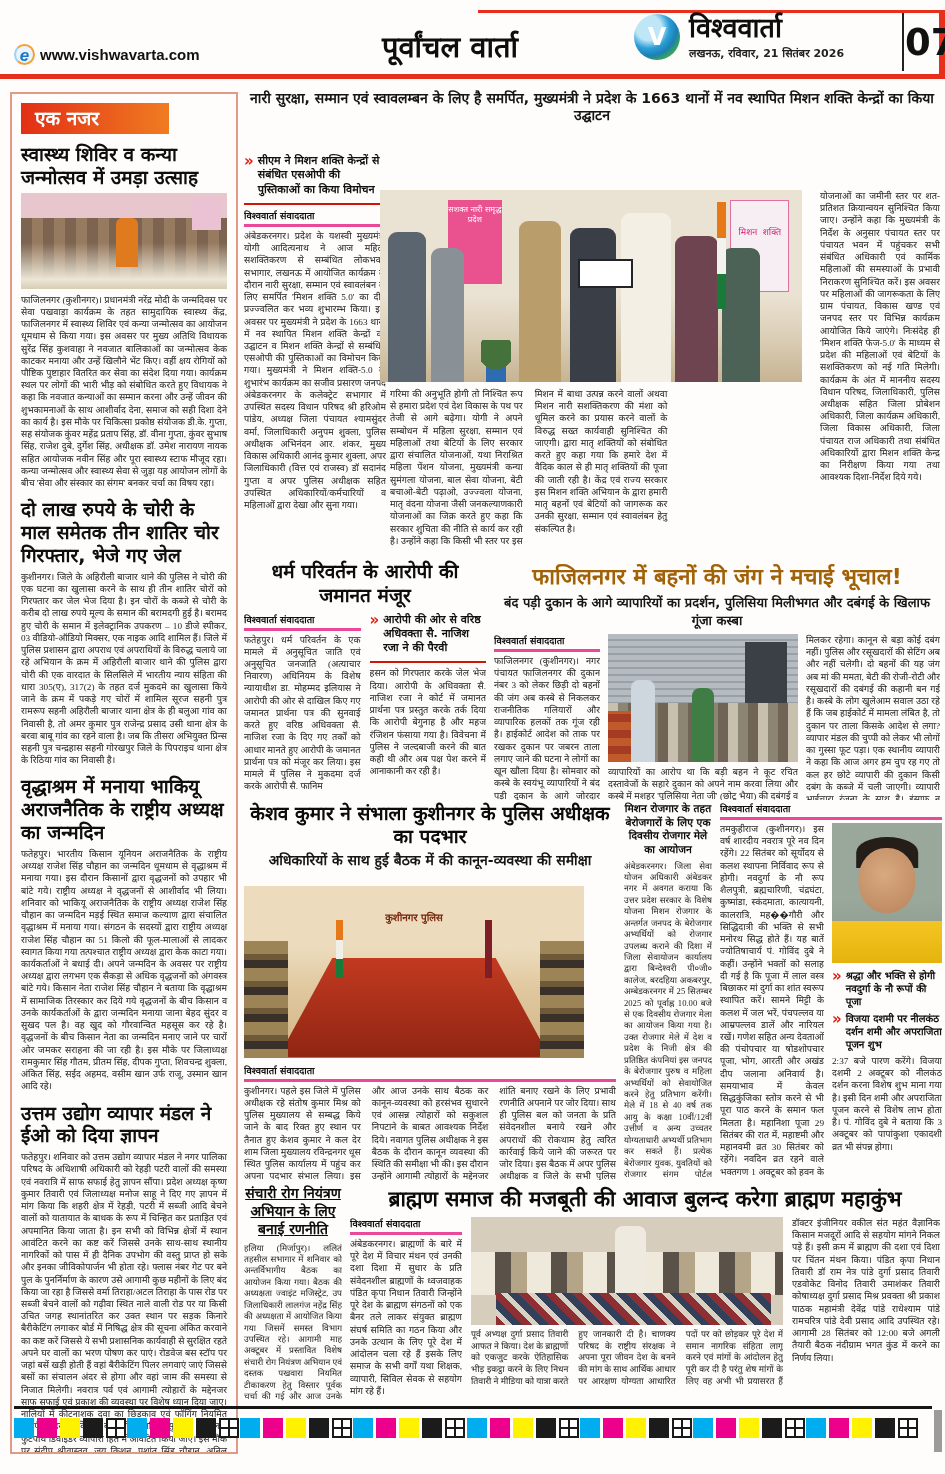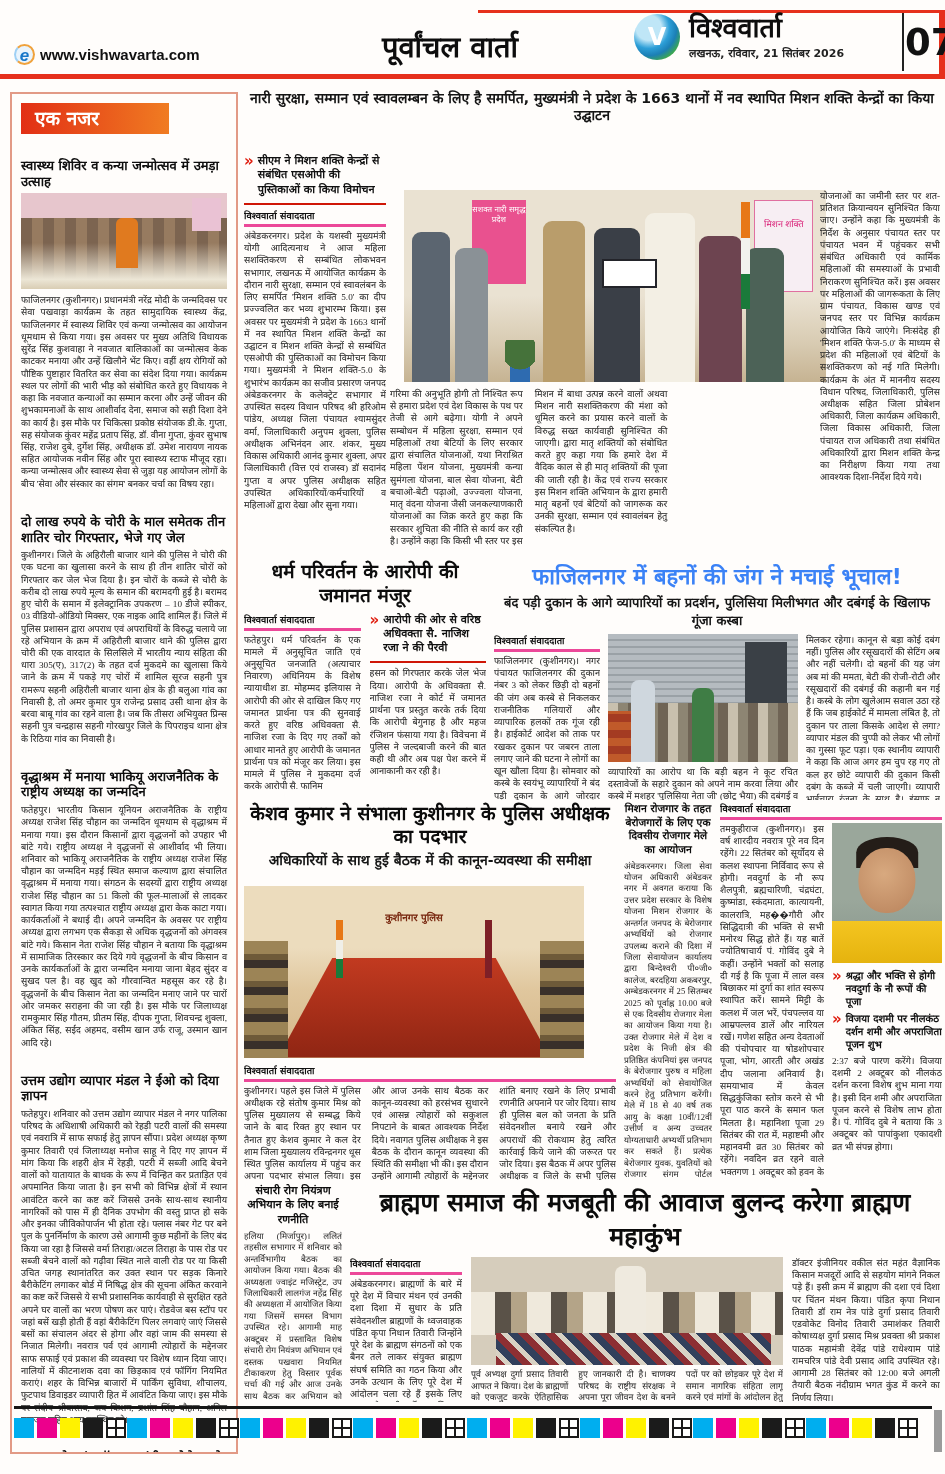--- a/index.html
+++ b/index.html
@@ -25,22 +25,22 @@
   .mast-date{font-family:"DejaVu Sans",sans-serif;font-weight:bold;font-size:11px;color:#222;margin-top:4px;}
   .hdr-div{position:absolute;left:902px;top:13px;width:2px;height:58px;background:#222;}
   .pageno{position:absolute;left:905px;top:14px;width:35px;height:58px;text-align:center;
         font-family:"DejaVu Sans",sans-serif;font-weight:bold;font-size:37px;color:#111;line-height:58px;}
   
   #sb{position:absolute;left:10px;top:92px;width:228px;height:1362px;border:2px solid #e29a86;
       box-sizing:border-box;padding:7px 9px;overflow:hidden;}
   .eknazar{width:148px;height:31px;background:linear-gradient(90deg,#e22f15,#f07c22);color:#fff;
       font-family:"DejaVu Sans",sans-serif;font-weight:bold;font-size:19px;line-height:31px;
       padding-left:14px;box-sizing:border-box;margin:2px 0 9px;}
-  .sb-head{font-family:"DejaVu Sans",sans-serif;font-weight:bold;font-size:13px;line-height:1.2;
-      color:#0e0e0e;margin:24px 0 4px;}
+  .sb-head{font-family:"DejaVu Sans",sans-serif;font-weight:bold;font-size:19px;line-height:1.2;
+      color:#0e0e0e;margin:9px 0 4px;}
   .sb-body{font-size:9.2px;line-height:1.33;text-align:justify;color:#222;}
   .sb-photo{width:100%;height:96px;margin:2px 0 5px;position:relative;overflow:hidden;
       background:
         linear-gradient(180deg,#e7c6cd 0 26%,rgba(0,0,0,0) 26%),
         linear-gradient(180deg,rgba(0,0,0,0) 0 52%,#ece6d6 90%,#d9cdb4 100%),
         repeating-linear-gradient(90deg,#7c6450 0 11px,#977b60 11px 22px),
         #a8937c;}
   .sb-photo .saffron{position:absolute;left:46%;top:26%;width:11%;height:52%;background:#e07a1f;border-radius:6px 6px 0 0;}
   .sb-photo .pinkban{position:absolute;right:3%;top:5%;width:14%;height:34%;background:#eac2d4;}
   
@@ -49,26 +49,26 @@
   .bodytxt{font-size:9.2px;line-height:1.33;text-align:justify;color:#222;overflow:hidden;}
   .hl{display:flex;gap:4px;font-family:"DejaVu Sans",sans-serif;font-weight:bold;
       font-size:11px;line-height:1.3;color:#111;}
   .hl .mark{color:#e02012;font-size:15px;line-height:1;}
   .redline{height:2px;background:#cf1606;margin:6px 0 4px;}
   
   #lead-head{position:absolute;left:242px;top:86px;width:700px;text-align:center;}
   #lead-head h1{margin:0;font-family:"DejaVu Sans",sans-serif;font-weight:bold;font-size:29px;line-height:1.15;color:#0a0a0a;}
   #lead-head h2{margin:4px 0 0;font-family:"DejaVu Sans",sans-serif;font-weight:bold;font-size:14px;line-height:1.2;color:#151515;}
   #lead-left{position:absolute;left:244px;top:154px;width:142px;height:404px;overflow:hidden;}
-  #lead-photo{position:absolute;left:404px;top:190px;width:422px;height:192px;overflow:hidden;
+  #lead-photo{position:absolute;left:380px;top:190px;width:422px;height:192px;overflow:hidden;
       background:linear-gradient(180deg,#eae2d2 0 55%,#d8cbb2 80%,#c6b392 100%);}
   .lp-banner-l{position:absolute;left:16%;top:5%;width:13%;height:44%;background:#e9518f;color:#fff;
       font-family:"DejaVu Sans",sans-serif;font-size:8px;text-align:center;padding-top:5px;box-sizing:border-box;line-height:1.25;}
   .lp-banner-r{position:absolute;right:3%;top:5%;width:14%;height:48%;background:#f7eef3;border:1px solid #e070a0;
-      color:#d81b74;font-family:Liberation Serif, serif;font-size:9px;text-align:center;padding-top:16px;box-sizing:border-box;}
+      color:#d81b74;font-family:Liberation Mono, monospace;font-size:9px;text-align:center;padding-top:24px;box-sizing:border-box;}
   .fig{position:absolute;bottom:0;border-radius:9px 9px 0 0;}
   .f1{left:2%;width:9%;height:78%;background:#5b6570;}
   .f2{left:12%;width:8%;height:70%;background:#8a9196;}
   .f3{left:33%;width:10%;height:84%;background:#b99d6b;}
   .f4{left:45%;width:11%;height:80%;background:#3a3f47;}
   .f5{left:57%;width:12%;height:88%;background:#f3efe4;}
   .f6{left:70%;width:10%;height:76%;background:#6d4450;}
   .f7{left:81%;width:9%;height:70%;background:#4c6257;}
   .cert{position:absolute;left:47%;top:36%;width:12%;height:13%;background:#fff;border:2px solid #23242a;}
   .plant{position:absolute;left:24%;bottom:0;width:30px;height:42px;
@@ -80,21 +80,21 @@
       column-count:3;column-gap:12px;column-fill:auto;}
   #lead-right{position:absolute;left:820px;top:190px;width:120px;height:368px;overflow:hidden;}
   
   #dharm{position:absolute;left:244px;top:560px;width:242px;height:240px;overflow:hidden;}
   #dharm h3{margin:0 0 5px;text-align:center;font-family:"DejaVu Sans",sans-serif;font-weight:bold;
       font-size:19px;line-height:1.25;color:#0c0c0c;}
   .twocol{display:flex;gap:9px;}
   .twocol > div{flex:1;min-width:0;}
   
   #fazil{position:absolute;left:494px;top:560px;width:446px;height:240px;overflow:hidden;}
-  #fazil h3{margin:0;text-align:center;font-family:"DejaVu Sans",sans-serif;font-weight:bold;font-size:22px;color:#3b82f6;}
+  #fazil h3{margin:0;text-align:center;font-family:"DejaVu Sans",sans-serif;font-weight:bold;font-size:22px;color:#a16207;}
   #fazil h4{margin:3px 0 5px;text-align:center;font-family:"DejaVu Sans",sans-serif;font-weight:bold;font-size:13px;color:#161616;}
   .fz-row{display:flex;gap:8px;}
   .fz-left{width:106px;flex:none;}
   .fz-mid{width:190px;flex:none;}
   .fz-right{flex:1;min-width:0;}
   .fz-photo{width:100%;height:128px;margin-bottom:4px;position:relative;overflow:hidden;
       background:
         linear-gradient(180deg,rgba(0,0,0,0) 0 56%,rgba(0,0,0,0.08) 56%),
         repeating-linear-gradient(180deg,#b5bbc0 0 5px,#9aa1a6 5px 7px);}
   .fz-photo .opening{position:absolute;right:6%;top:6%;width:22%;height:52%;background:#3a4046;}
@@ -136,24 +136,24 @@
   .n-photo{width:100%;height:140px;position:relative;overflow:hidden;margin-bottom:6px;
       background:linear-gradient(180deg,#9aa79b 0 55%,#86948b 100%);}
   .n-face{position:absolute;left:50%;top:18%;transform:translateX(-50%);width:52%;height:46%;border-radius:48%;
       background:radial-gradient(circle at 45% 40%,#d8a97f,#b9835c);}
   .n-hair{position:absolute;left:50%;top:10%;transform:translateX(-50%);width:56%;height:22%;border-radius:50% 50% 0 0;background:#241d18;}
   .n-body{position:absolute;left:0;bottom:0;width:100%;height:30%;background:linear-gradient(#f4c521,#e5b30e);}
   .n-hl{margin:4px 0;}
   
   #sanchari{position:absolute;left:244px;top:1184px;width:98px;height:218px;overflow:hidden;}
   #sanchari h3{margin:0 0 4px;text-align:center;font-family:"DejaVu Sans",sans-serif;font-weight:bold;
-      font-size:11px;line-height:1.3;color:#0d0d0d;}
+      font-size:14px;line-height:1.3;color:#0d0d0d;text-decoration:underline;}
   #sanchari .bodytxt{font-size:8.6px;}
   #brahman{position:absolute;left:350px;top:1184px;width:590px;height:218px;overflow:hidden;}
-  #brahman h3{margin:0 0 5px;text-align:center;font-family:"DejaVu Sans",sans-serif;font-weight:bold;font-size:25px;color:#0b0b0b;}
+  #brahman h3{margin:0 0 5px;text-align:center;font-family:"DejaVu Sans",sans-serif;font-weight:bold;font-size:21px;color:#0b0b0b;}
   .br-row{display:flex;gap:9px;}
   .br-left{width:112px;flex:none;}
   .br-mid{width:312px;flex:none;}
   .br-right{flex:1;min-width:0;}
   .br-photo{width:100%;height:108px;position:relative;overflow:hidden;margin-bottom:4px;background:#d6cdbc;}
   .br-photo .men{position:absolute;left:0;top:32%;width:100%;height:40%;
       background:repeating-linear-gradient(90deg,#efe9dc 0 24px,#5a5248 24px 40px,#b4a488 40px 56px);}
   .br-photo .standing{position:absolute;left:46%;top:8%;width:10%;height:64%;background:#efeadf;border-radius:8px 8px 0 0;}
   .br-photo .cloth{position:absolute;left:8%;right:4%;bottom:0;height:30%;
       background:repeating-linear-gradient(45deg,#8d2f33 0 7px,#d8d2c4 7px 12px,#32405c 12px 19px);}

